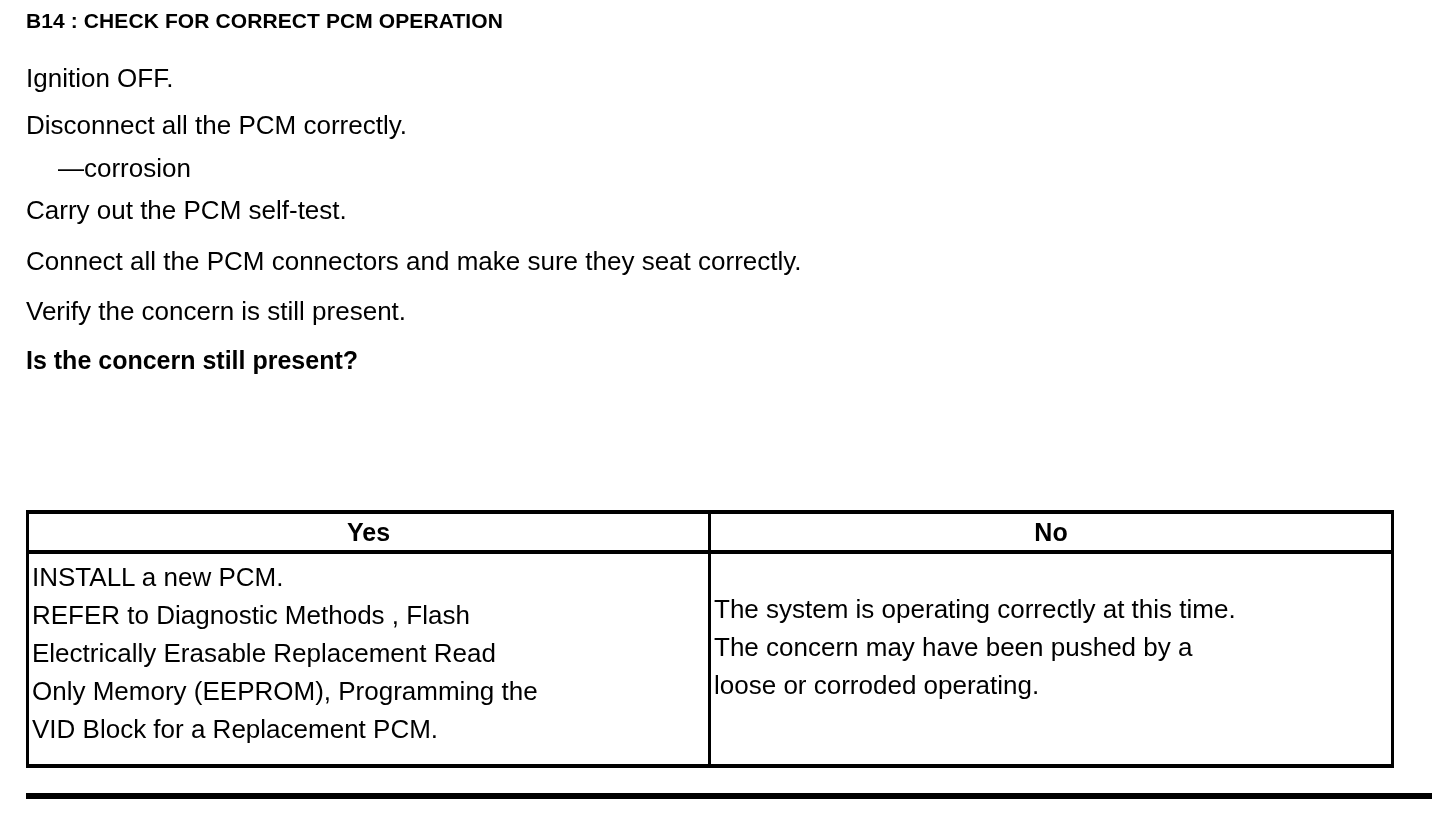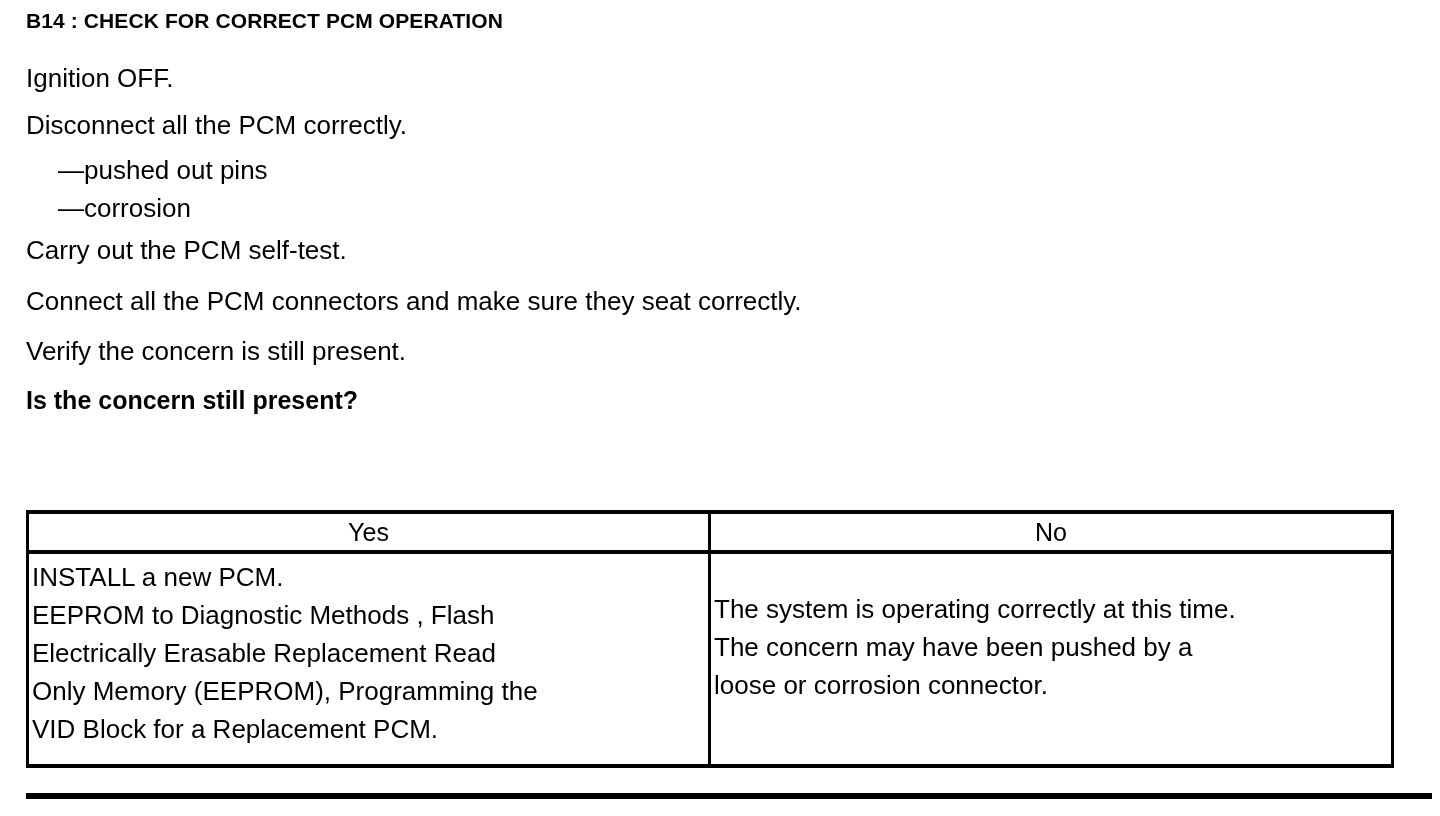--- a/index.html
+++ b/index.html
@@ -84,21 +84,21 @@
     padding: 0;
     margin: 0;
     vertical-align: top;
   }
   .decision-table thead th {
     border-top-width: 4px;
     border-bottom-width: 4px;
     height: 36px;
     text-align: center;
     font-size: 25px;
-    font-weight: normal;
+    font-weight: bold;
     line-height: 36px;
   }
   .decision-table tbody td {
     border-bottom-width: 4px;
     height: 186px;
   }
   .cell-body {
     font-size: 26px;
     line-height: 38px;
     padding: 4px 2px 16px 3px;
@@ -127,21 +127,20 @@
 </head>
 <body>
 
 <div class="page">
 
   <div class="step-heading">B14 : CHECK FOR CORRECT PCM OPERATION</div>
 
   <div class="instructions">
       <div class="instr-line">Ignition OFF.</div>
       <div class="instr-line">Disconnect all the PCM correctly.</div>
-      <div class="instr-line bullet first">—pushed out pins</div>
       <div class="instr-line bullet">—corrosion</div>
       <div class="instr-line">Carry out the PCM self-test.</div>
       <div class="instr-line after-bullets">Connect all the PCM connectors and make sure they seat correctly.</div>
       <div class="instr-line">Verify the concern is still present.</div>
       <div class="instr-line question">Is the concern still present?</div>
     </div>
 
   <table class="decision-table">
     <colgroup>
       <col class="col-yes">
@@ -151,31 +150,31 @@
       <tr>
         <th>Yes</th>
         <th>No</th>
       </tr>
     </thead>
     <tbody>
       <tr>
         <td>
           <div class="cell-body" id="yes-cell">
               <div class="cell-line">INSTALL a new PCM.</div>
-              <div class="cell-line">EEPROM to Diagnostic Methods , Flash</div>
+              <div class="cell-line">REFER to Diagnostic Methods , Flash</div>
               <div class="cell-line">Electrically Erasable Replacement Read</div>
               <div class="cell-line">Only Memory  (EEPROM), Programming the</div>
               <div class="cell-line">VID Block for a Replacement PCM.</div>
             </div>
         </td>
         <td>
           <div class="cell-body centered" id="no-cell">
               <div class="cell-line">The system is operating correctly at this time.</div>
               <div class="cell-line">The concern may have been pushed by a</div>
-              <div class="cell-line">loose or corrosion connector.</div>
+              <div class="cell-line">loose or corroded operating.</div>
             </div>
         </td>
       </tr>
     </tbody>
   </table>
 
   <div class="bottom-rule"></div>
 
 </div>
 

